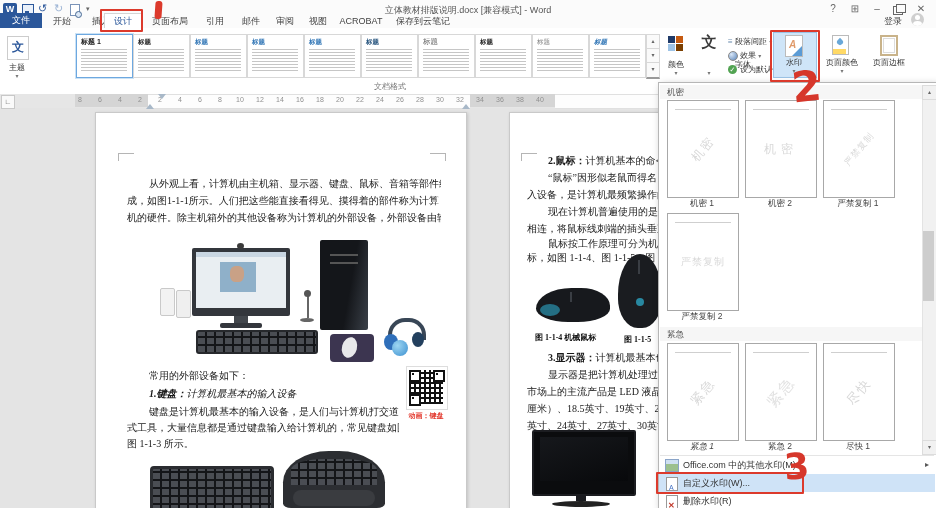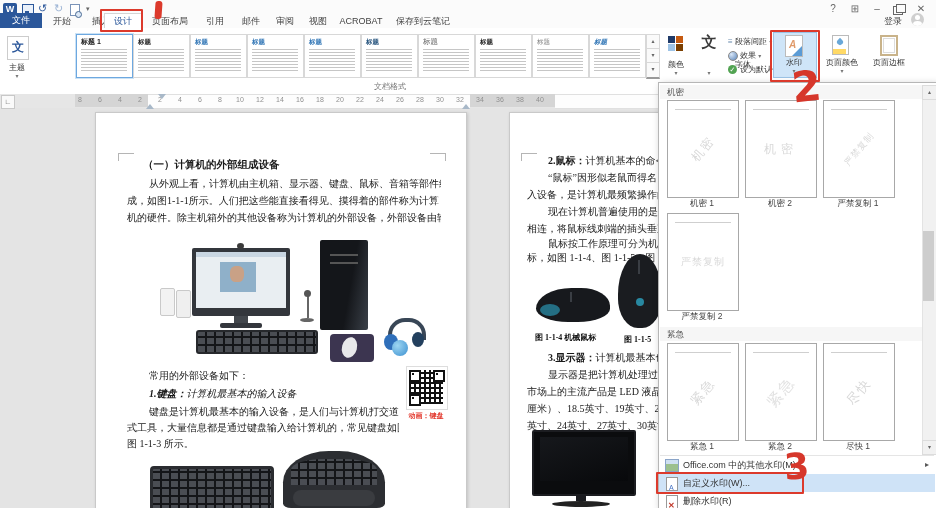--- a/index.html
+++ b/index.html
@@ -99,20 +99,21 @@
 
 <div class="stage">
 
   <div class="abs titlebar">
     <div class="abs word-ic">W</div>
     <div class="abs save-ic"></div>
     <div class="abs undo-ic">↺</div>
     <div class="abs redo-ic">↻</div>
     <div class="abs prev-ic"></div>
     <div class="abs qat-arrow">▾</div>
+    <div class="abs win-title">立体教材排版说明.docx [兼容模式] - Word</div>
     <div class="abs winbtn" style="left:824px;">?</div>
     <div class="abs winbtn" style="left:846px;">⊞</div>
     <div class="abs winbtn" style="left:868px;">–</div>
     <div class="abs restore-ic" style="left:893px;"></div>
     <div class="abs winbtn" style="left:912px;">✕</div>
     <div class="abs signin" style="left:884px;">登录</div>
     <div class="abs avatar" style="left:911px;"></div>
   </div>
 
   <div class="abs tab-file">文件</div>
@@ -265,21 +266,20 @@
   <div class="abs page" style="left:95px;top:112px;width:370px;height:396px;"></div>
   <div class="abs page" style="left:509px;top:112px;width:370px;height:396px;"></div>
 
   <div class="abs crop" style="left:118px;top:153px;width:16px;height:1px;"></div>
   <div class="abs crop" style="left:118px;top:153px;width:1px;height:8px;"></div>
   <div class="abs crop" style="left:430px;top:153px;width:16px;height:1px;"></div>
   <div class="abs crop" style="left:445px;top:153px;width:1px;height:8px;"></div>
   <div class="abs crop" style="left:521px;top:153px;width:16px;height:1px;"></div>
   <div class="abs crop" style="left:521px;top:153px;width:1px;height:8px;"></div>
 
-  <div class="abs doc dochead" style="left:143px;top:158px;">（一）计算机的外部组成设备</div>
   <div class="abs doc nowrap" style="left:149px;top:177px;width:292px;">从外观上看，计算机由主机箱、显示器、键盘、鼠标、音箱等部件组</div>
   <div class="abs doc nowrap" style="left:127px;top:194px;width:314px;">成，如图1-1-1所示。人们把这些能直接看得见、摸得着的部件称为计算</div>
   <div class="abs doc nowrap" style="left:127px;top:211px;width:314px;">机的硬件。除主机箱外的其他设备称为计算机的外部设备，外部设备由输</div>
 
   <div>
     <div class="abs" style="left:192px;top:248px;width:98px;height:68px;background:#33363c;border-radius:2px;"></div>
     <div class="abs" style="left:196px;top:252px;width:90px;height:56px;background:#e9eef2;"></div>
     <div class="abs" style="left:196px;top:252px;width:90px;height:5px;background:#c9d6e2;"></div>
     <div class="abs" style="left:220px;top:262px;width:36px;height:30px;background:#8fb0c9;"></div>
     <div class="abs" style="left:230px;top:266px;width:14px;height:16px;background:#c9a186;border-radius:40%;"></div>
@@ -385,21 +385,21 @@
 
     <div class="abs wm-thumb" style="left:8px;top:260px;">
       <span class="wm-text diag" style="font-size:13px;">紧急</span>
       </div>
     <div class="abs wm-thumb" style="left:86px;top:260px;">
       <span class="wm-text diag" style="font-size:15px;color:#e2e2e2;">紧急</span>
       </div>
     <div class="abs wm-thumb" style="left:164px;top:260px;">
       <span class="wm-text diag" style="font-size:13px;">尽快</span>
       </div>
-    <div class="abs wm-label" style="left:8px;top:358px;">紧急 1</div>
+    <div class="abs wm-label" style="left:8px;top:358px;font-style:italic;">紧急 1</div>
     <div class="abs wm-label" style="left:86px;top:358px;">紧急 2</div>
     <div class="abs wm-label" style="left:164px;top:358px;">尽快 1</div>
 
     <div class="abs" style="left:263px;top:2px;width:13px;height:368px;background:#f1f1f1;border-left:1px solid #e3e3e3;"></div>
     <div class="abs sb-btn" style="left:263px;top:2px;">▴</div>
     <div class="abs" style="left:264px;top:148px;width:11px;height:70px;background:#cdcdcd;"></div>
     <div class="abs sb-btn" style="left:263px;top:357px;">▾</div>
 
     <div class="abs" style="left:1px;top:372px;width:274px;height:1px;background:#e5e5e5;"></div>
 

